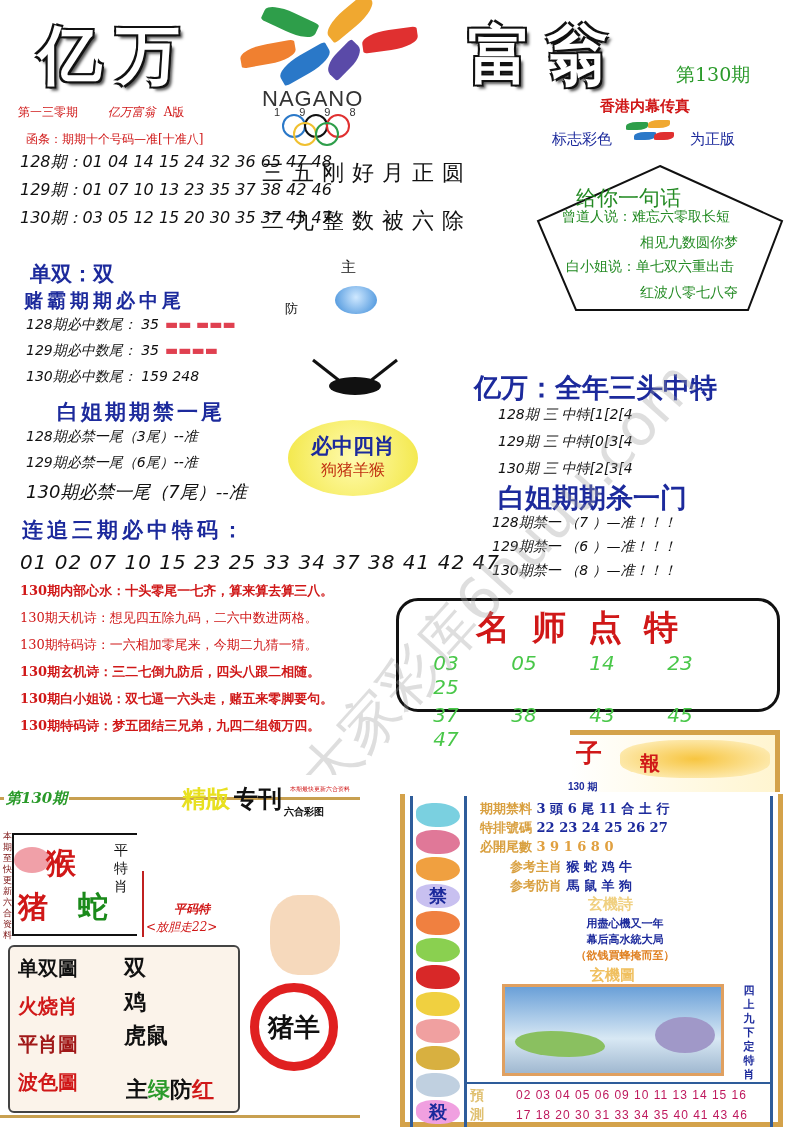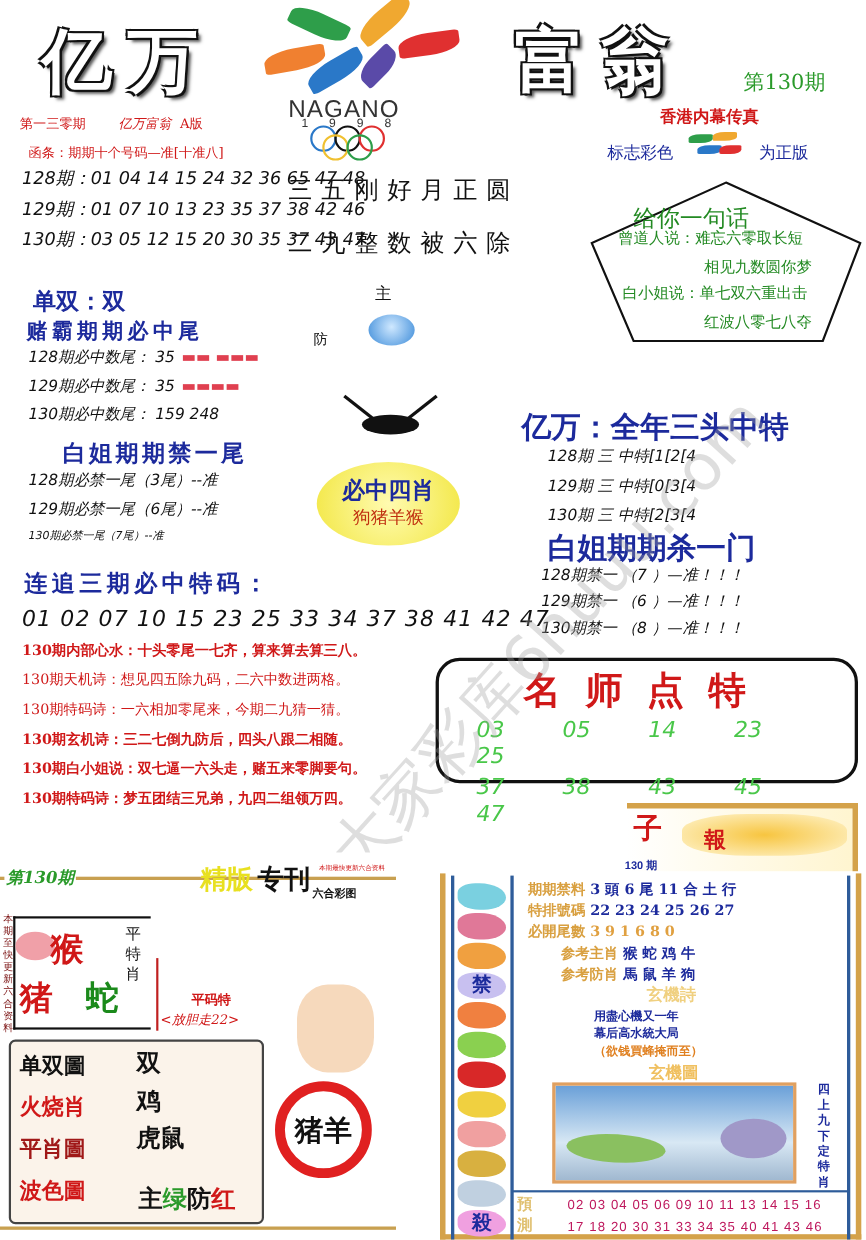--- a/index.html
+++ b/index.html
@@ -95,21 +95,21 @@
 <svg class="abs" style="left:305px;top:358px;" width="100" height="40">
   <line x1="8" y1="2" x2="36" y2="24" stroke="#111" stroke-width="3"></line>
   <line x1="92" y1="2" x2="64" y2="24" stroke="#111" stroke-width="3"></line>
   <ellipse cx="50" cy="28" rx="26" ry="9" fill="#111"></ellipse>
 </svg>
 
 <div class="abs navy row" style="left:32px;top:398px;font-size:21px;font-weight:bold;letter-spacing:3px;margin-left:25px;">白姐期期禁一尾</div>
 <div class="abs" style="left:26px;top:428px;">
   <div class="row hand" style="font-size:14px;height:26px;">128期必禁一尾（3尾）--准</div>
   <div class="row hand" style="font-size:14px;height:26px;">129期必禁一尾（6尾）--准</div>
-  <div class="row hand" style="font-size:10px;height:26px;">130期必禁一尾（7尾）--准</div>
+  <div class="row hand" style="font-size:18px;height:26px;">130期必禁一尾（7尾）--准</div>
 </div>
 
 <div class="abs" style="left:288px;top:420px;width:130px;height:76px;border-radius:50%;background:radial-gradient(circle,#fffbb0,#f2e640);text-align:center;">
   <div class="navy" style="font-size:21px;font-weight:bold;margin-top:12px;font-family:'DejaVu Sans',sans-serif;">必中四肖</div>
   <div style="font-size:16px;color:#c03010;font-family:'DejaVu Sans',sans-serif;">狗猪羊猴</div>
 </div>
 
 <div class="abs navy row" style="left:474px;top:370px;font-size:27px;font-weight:bold;font-family:'DejaVu Sans',sans-serif;">亿万：全年三头中特</div>
 <div class="abs" style="left:498px;top:406px;">
   <div class="row hand" style="font-size:14px;height:27px;">128期  三  中特[1[2[4</div>
@@ -157,21 +157,21 @@
   <div class="abs" style="left:284px;top:30px;font-size:10px;font-weight:bold;">六合彩图</div>
   <div class="abs" style="left:3px;top:56px;width:10px;font-size:9px;line-height:11px;color:#7a1010;">本期至快更新六合资料</div>
 
   <div class="abs" style="left:12px;top:58px;width:125px;height:103px;border:2px solid #111;border-right:none;"></div>
   <div class="abs" style="left:14px;top:72px;width:36px;height:26px;border-radius:50%;background:#f0a0a8;"></div>
   <div class="abs red" style="left:46px;top:68px;font-size:30px;font-weight:bold;">猴</div>
   <div class="abs red" style="left:18px;top:112px;font-size:30px;font-weight:bold;">猪</div>
   <div class="abs" style="left:78px;top:112px;font-size:30px;font-weight:bold;color:#1b8a1b;">蛇</div>
   <div class="abs" style="left:114px;top:66px;width:16px;font-size:14px;line-height:18px;">平特肖</div>
   <div class="abs" style="left:142px;top:96px;width:2px;height:66px;background:#c02020;"></div>
-  <div class="abs red" style="left:174px;top:126px;font-size:12px;font-weight:bold;">平码特</div>
+  <div class="abs red" style="left:174px;top:126px;font-size:12px;font-weight:bold;font-style:italic;">平码特</div>
   <div class="abs red" style="left:146px;top:144px;font-size:12px;font-style:italic;">&lt;放胆走22&gt;</div>
 
   <div class="abs" style="left:8px;top:170px;width:232px;height:168px;border:2px solid #444;border-radius:6px;background:#fbf3ea;"></div>
   <div class="abs" style="left:18px;top:174px;width:70px;font-size:20px;font-weight:bold;line-height:38px;">
     <div>单双圖</div>
     <div class="red">火烧肖</div>
     <div style="color:#a01818;">平肖圖</div>
     <div class="red">波色圖</div>
   </div>
   <div class="abs" style="left:124px;top:176px;font-size:22px;font-weight:bold;line-height:34px;font-family:'DejaVu Sans',sans-serif;">
@@ -221,21 +221,21 @@
     <div class="row" style="height:19px;"><span style="color:#d9a040">特排號碼</span> <span class="navy">22 23 24 25 26 27</span></div>
     <div class="row" style="height:19px;"><span style="color:#d9a040">必開尾數</span> <span style="color:#e0a040">3 9 1 6 8 0</span></div>
   </div>
   <div class="abs row" style="left:110px;top:128px;font-size:13px;font-weight:bold;">
     <span style="color:#d9a040">参考主肖</span> <span class="navy">猴 蛇 鸡 牛</span>
   </div>
   <div class="abs row" style="left:110px;top:147px;font-size:13px;font-weight:bold;">
     <span style="color:#d9a040">参考防肖</span> <span class="navy">馬 鼠 羊 狗</span>
   </div>
   <div class="abs" style="left:188px;top:165px;font-size:15px;font-weight:bold;color:#f0d080;">玄機詩</div>
-  <div class="abs navy" style="left:140px;top:186px;width:170px;text-align:left;font-size:11px;font-weight:bold;line-height:16px;">
+  <div class="abs navy" style="left:140px;top:186px;width:170px;text-align:center;font-size:11px;font-weight:bold;line-height:16px;">
     <div>用盡心機又一年</div>
     <div>幕后高水統大局</div>
     <div style="color:#e08020">（欲钱買蜂掩而至）</div>
   </div>
   <div class="abs" style="left:190px;top:236px;font-size:15px;font-weight:bold;color:#f0c060;">玄機圖</div>
   <div class="abs" style="left:102px;top:254px;width:222px;height:92px;border:3px solid #e0a060;background:linear-gradient(180deg,#6aa0d8,#d8e8f4 60%,#a0b8d0);">
     <div class="abs" style="left:10px;top:44px;width:90px;height:26px;background:#8ac060;border-radius:40% 60% 40% 60%;"></div>
     <div class="abs" style="left:150px;top:30px;width:60px;height:36px;background:#a098c8;border-radius:50%;"></div>
   </div>
   <div class="abs navy" style="left:342px;top:254px;width:14px;font-size:11px;line-height:14px;font-weight:bold;">四上九下定特肖</div>

